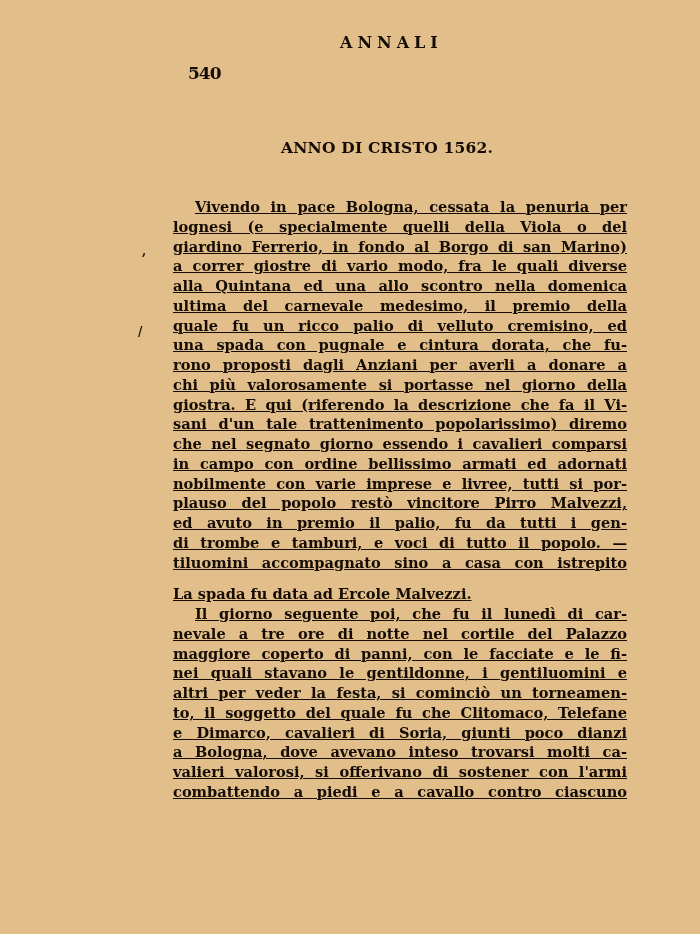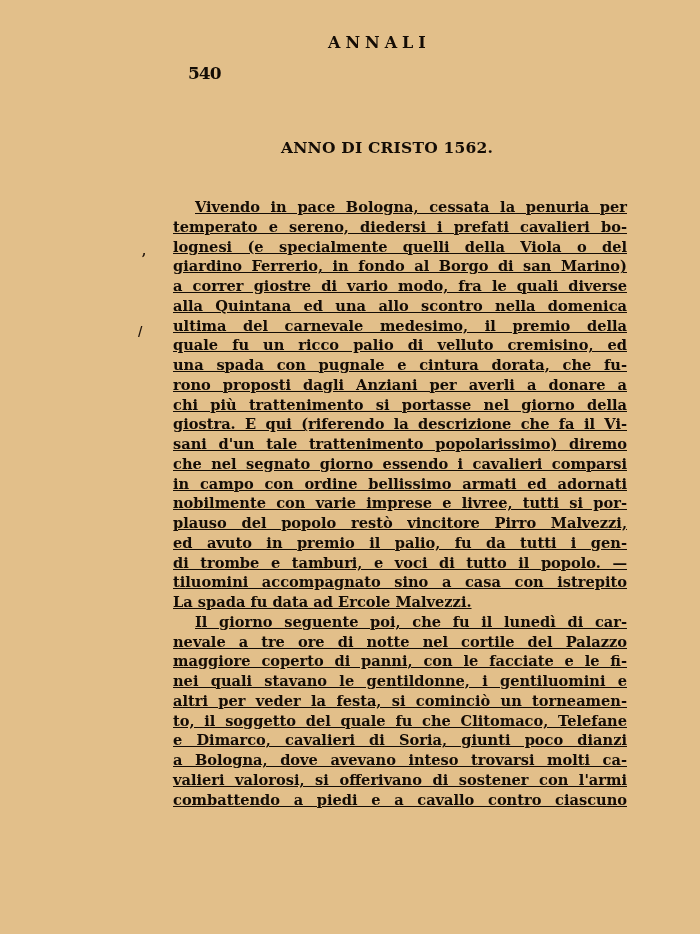--- a/index.html
+++ b/index.html
@@ -19,21 +19,21 @@
       position: absolute;
       left: 188px;
       top: 33px;
       font-size: 17px;
       font-weight: bold;
       letter-spacing: -1px;
       margin-top: 30px;
     }
     .running-head {
       position: absolute;
-      left: 328px;
+      left: 340px;
       top: 33px;
       font-size: 16px;
       font-weight: bold;
       letter-spacing: 5px;
     }
     .section-title {
       position: absolute;
       left: 281px;
       top: 138px;
       width: 280px;
@@ -54,20 +54,21 @@
       line-height: 19.75px;
       font-size: 14.6px;
       font-weight: bold;
       white-space: nowrap;
       text-align: justify;
       text-align-last: justify;
       text-decoration: underline;
     }
     .line.last {
       text-align-last: left;
+      margin-top: 12px;
     }
     .line.indent {
       padding-left: 22px;
     }
     .margin-mark {
       position: absolute;
       font-size: 12px;
       font-weight: bold;
       color: #1e120a;
     }
@@ -80,30 +81,29 @@
   <span class="running-head">ANNALI</span>
 </div>
 
 <div class="section-title">ANNO DI CRISTO 1562.</div>
 
 <span class="margin-mark" style="left:142px; top:244px;">,</span>
 <span class="margin-mark" style="left:138px; top:325px;">/</span>
 
 <div class="body-text">
   <span class="line indent">Vivendo in pace Bologna, cessata la penuria per</span>
-  <span class="line">temperato e sereno, diedersi i prefati cavalieri bo-</span>
   <span class="line">lognesi (e specialmente quelli della Viola o del</span>
   <span class="line">giardino Ferrerio, in fondo al Borgo di san Marino)</span>
   <span class="line">a correr giostre di vario modo, fra le quali diverse</span>
   <span class="line">alla Quintana ed una allo scontro nella domenica</span>
   <span class="line">ultima del carnevale medesimo, il premio della</span>
   <span class="line">quale fu un ricco palio di velluto cremisino, ed</span>
   <span class="line">una spada con pugnale e cintura dorata, che fu-</span>
   <span class="line">rono proposti dagli Anziani per averli a donare a</span>
-  <span class="line">chi più trattenimento si portasse nel giorno della</span>
+  <span class="line">chi più valorosamente si portasse nel giorno della</span>
   <span class="line">giostra. E qui (riferendo la descrizione che fa il Vi-</span>
   <span class="line">sani d'un tale trattenimento popolarissimo) diremo</span>
   <span class="line">che nel segnato giorno essendo i cavalieri comparsi</span>
   <span class="line">in campo con ordine bellissimo armati ed adornati</span>
   <span class="line">nobilmente con varie imprese e livree, tutti si por-</span>
   <span class="line">plauso del popolo restò vincitore Pirro Malvezzi,</span>
   <span class="line">ed avuto in premio il palio, fu da tutti i gen-</span>
   <span class="line">di trombe e tamburi, e voci di tutto il popolo. —</span>
   <span class="line">tiluomini accompagnato sino a casa con istrepito</span>
   <span class="line last">La spada fu data ad Ercole Malvezzi.</span>

